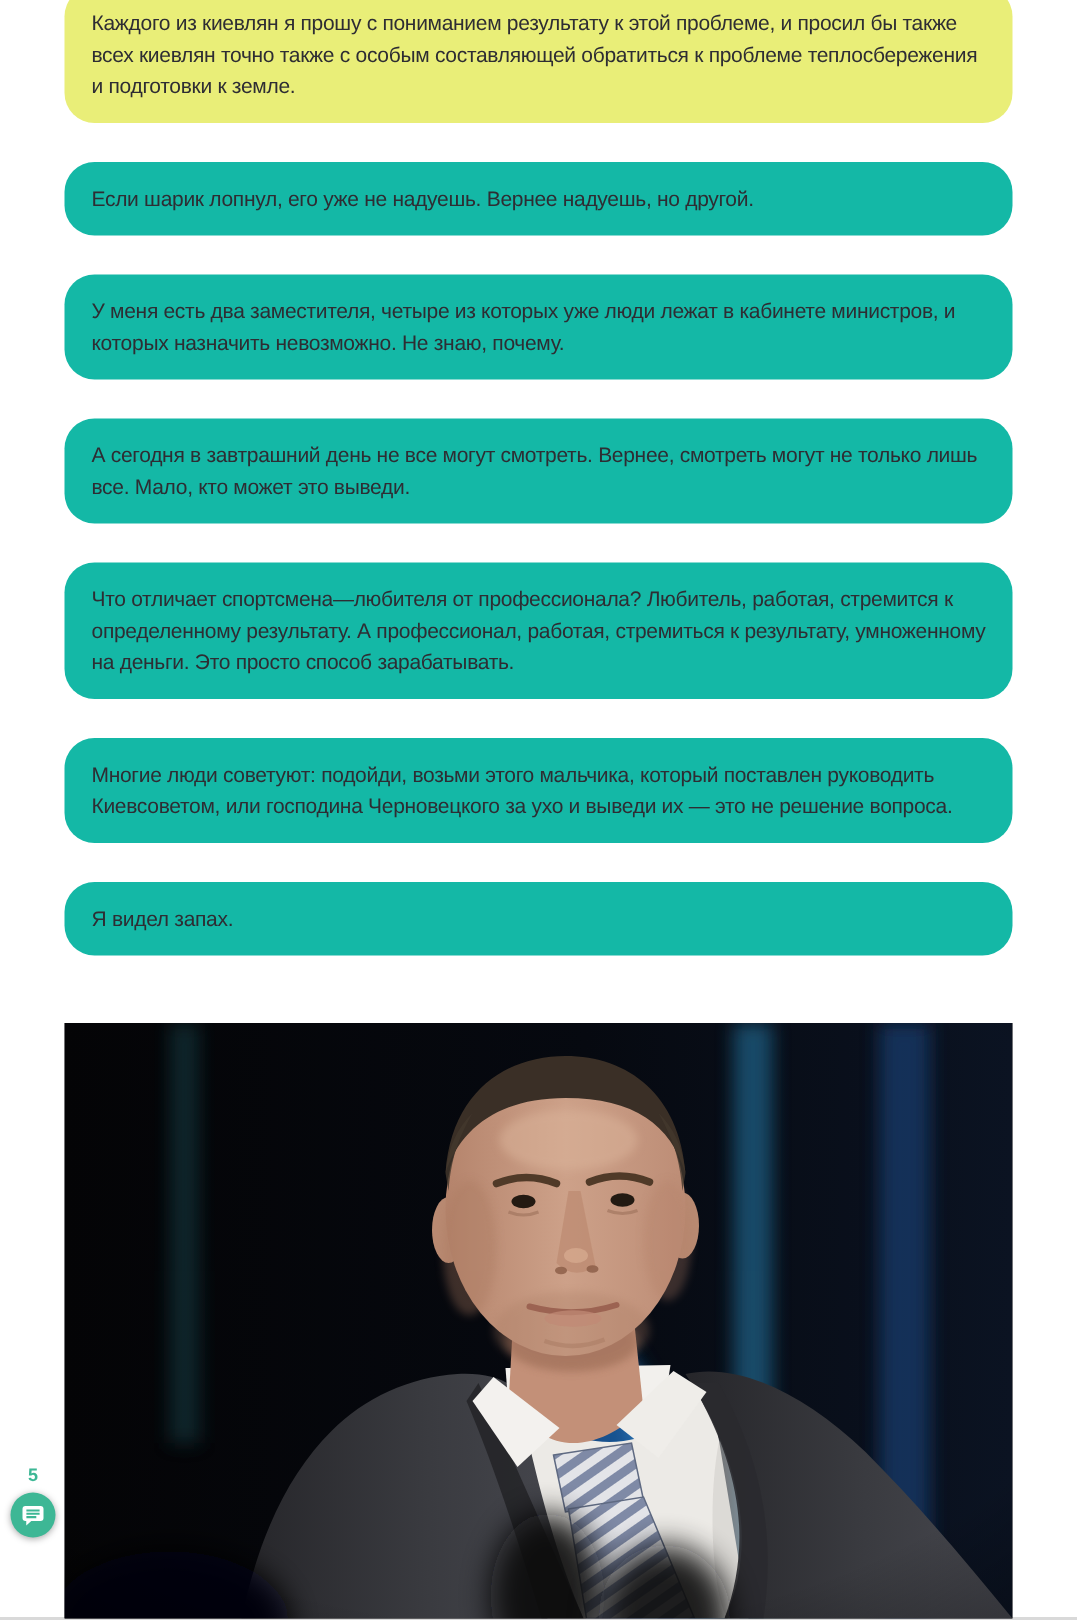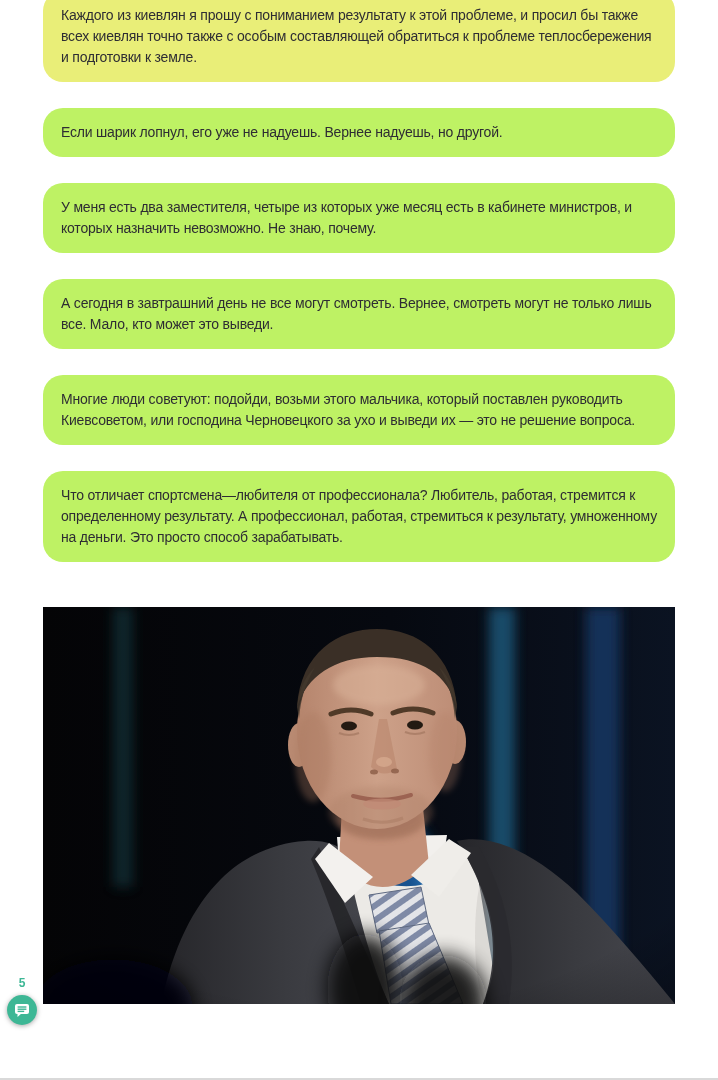--- a/index.html
+++ b/index.html
@@ -16,21 +16,21 @@
     margin-bottom:26px;
   }
   .quote-card p {
     margin:0;
     font-size:14px;
     line-height:21px;
     letter-spacing:-0.2px;
     color:#2e2d33;
   }
   .quote-card--yellow { background:#e9ee78; margin-top:-9px; }
-  .quote-card--pink   { background:#bef264; }
+  .quote-card--pink   { background:#14b8a6; }
 
   .photo-figure {
     margin:45px 0 0 0;
     width:632px; height:397px;
     overflow:hidden;
     position:relative; z-index:1;
     background:#06070a;
   }
   .photo-figure svg { display:block; }
 
@@ -64,35 +64,38 @@
 
   <article class="quote-card quote-card--yellow">
     <p>Каждого из киевлян я прошу с пониманием результату к этой проблеме, и просил бы также всех киевлян точно также с особым составляющей обратиться к проблеме теплосбережения и подготовки к земле.</p>
   </article>
 
   <article class="quote-card quote-card--pink">
     <p>Если шарик лопнул, его уже не надуешь. Вернее надуешь, но другой.</p>
   </article>
 
   <article class="quote-card quote-card--pink">
-    <p>У меня есть два заместителя, четыре из которых уже месяц есть в кабинете министров, и которых назначить невозможно. Не знаю, почему.</p>
+    <p>У меня есть два заместителя, четыре из которых уже люди лежат в кабинете министров, и которых назначить невозможно. Не знаю, почему.</p>
   </article>
 
   <article class="quote-card quote-card--pink">
     <p>А сегодня в завтрашний день не все могут смотреть. Вернее, смотреть могут не только лишь все. Мало, кто может это выведи.</p>
   </article>
 
   <article class="quote-card quote-card--pink">
+    <p>Что отличает спортсмена—любителя от профессионала? Любитель, работая, стремится к определенному результату. А профессионал, работая, стремиться к результату, умноженному на деньги. Это просто способ зарабатывать.</p>
+  </article>
+
+  <article class="quote-card quote-card--pink">
     <p>Многие люди советуют: подойди, возьми этого мальчика, который поставлен руководить Киевсоветом, или господина Черновецкого за ухо и выведи их — это не решение вопроса.</p>
   </article>
 
   <article class="quote-card quote-card--pink">
-    <p>Что отличает спортсмена—любителя от профессионала? Любитель, работая, стремится к определенному результату. А профессионал, работая, стремиться к результату, умноженному на деньги. Это просто способ зарабатывать.</p>
-  </article>
-
+    <p>Я видел запах.</p>
+  </article>
 
   <figure class="photo-figure">
     <svg width="632" height="397" viewBox="0 0 632 397" aria-hidden="true">
       <defs>
         <linearGradient id="bgGrad" x1="0" y1="0" x2="1" y2="0">
           <stop offset="0" stop-color="#040406"></stop>
           <stop offset="0.55" stop-color="#060910"></stop>
           <stop offset="1" stop-color="#0b1322"></stop>
         </linearGradient>
         <linearGradient id="suitGrad" x1="0" y1="0" x2="1" y2="0">

